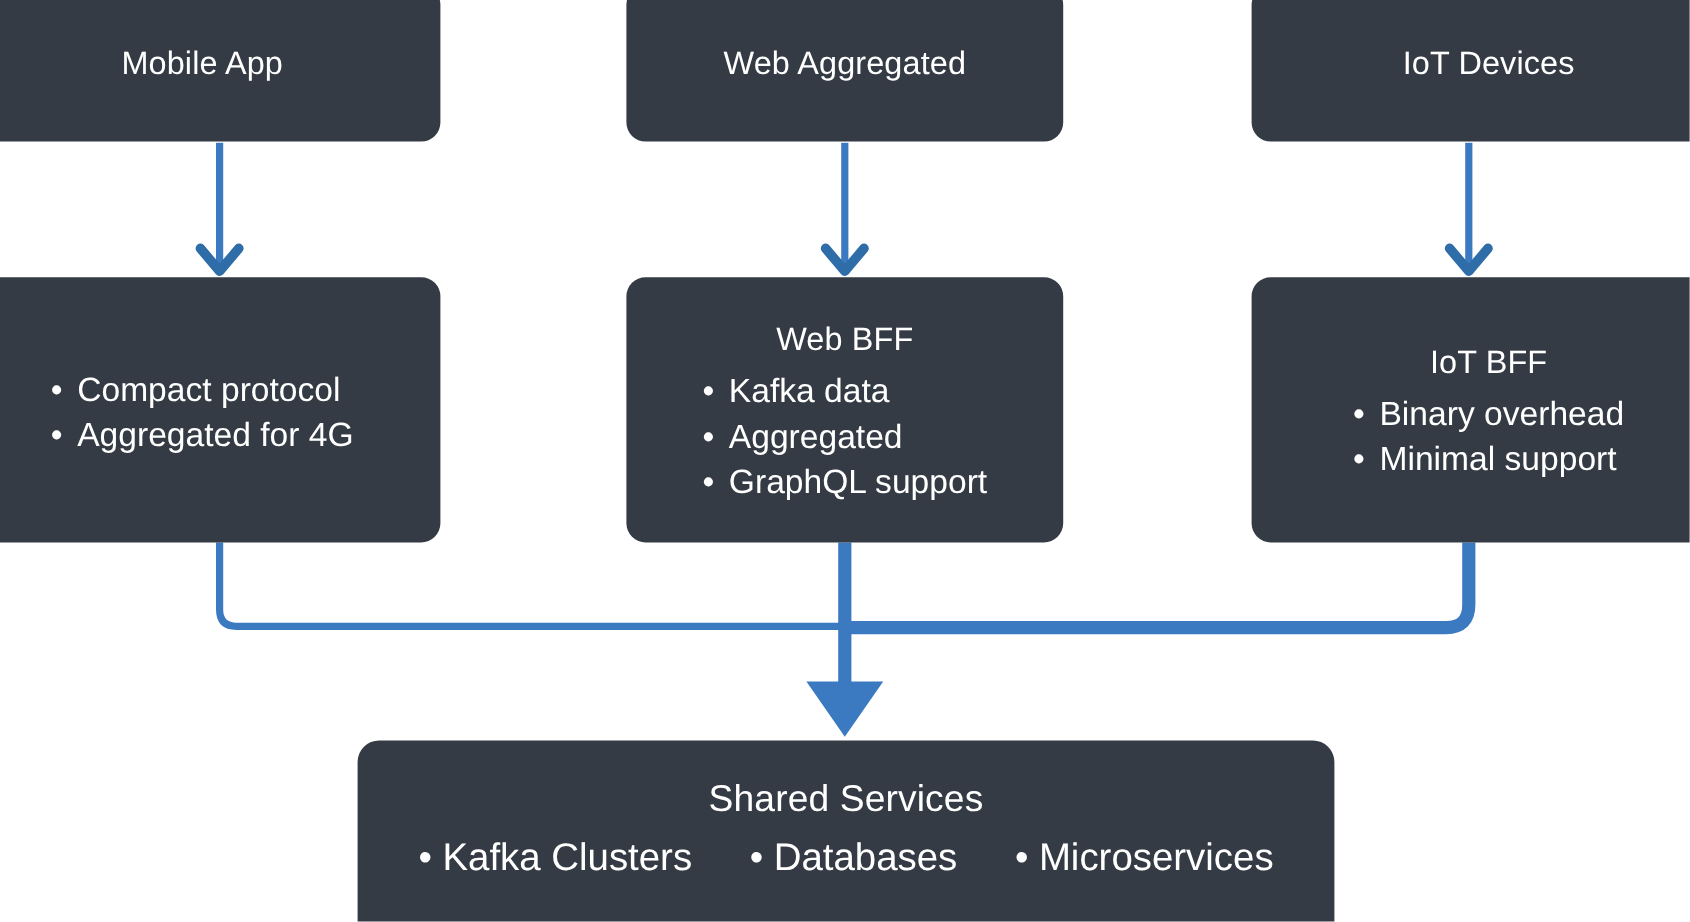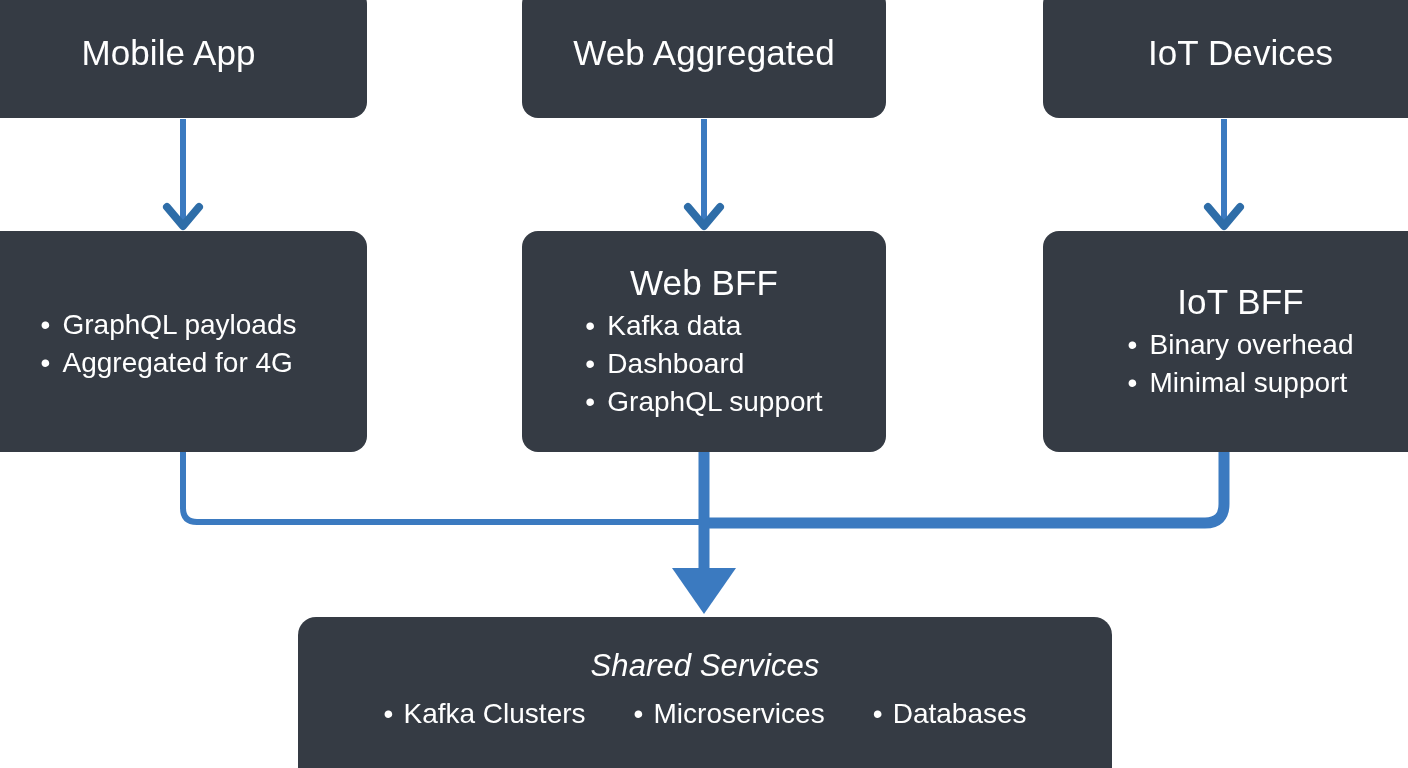--- a/index.html
+++ b/index.html
@@ -26,21 +26,21 @@
     box-sizing: border-box;
     background: #353b44;
     border-radius: 16px;
     color: #ffffff;
     display: flex;
     flex-direction: column;
     align-items: center;
     justify-content: center;
   }
   .node-title {
-    font-size: 35px;
+    font-size: 27px;
     line-height: 40px;
     font-weight: 400;
     letter-spacing: 0.1px;
     text-align: center;
     white-space: nowrap;
   }
   .bullets {
     list-style: none;
     margin: 4px 0 0 0;
     padding: 0;
@@ -65,29 +65,29 @@
 
   
   #node-mobile-bff   { left: -30px;  top: 231px;  width: 397px; height: 221px; }
   #node-web-bff      { left: 522px;  top: 231px;  width: 364px; height: 221px; }
   #node-iot-bff      { left: 1043px; top: 231px;  width: 395px; height: 221px; }
 
   
   #node-shared       { left: 298px;  top: 617px;  width: 814px; height: 175px;
                        border-radius: 18px; justify-content: flex-start; padding-top: 30px; }
 
-  .shared-title { font-size: 31px; line-height: 38px; font-style: italic; }
+  .shared-title { font-size: 31px; line-height: 38px; }
   .shared-row {
     display: flex;
     flex-direction: row;
     gap: 48px;
     margin-top: 10px;
   }
   .shared-row .chip {
-    font-size: 28px;
+    font-size: 32px;
     line-height: 38px;
     white-space: nowrap;
   }
   .shared-row .chip::before {
     content: "\2022";
     display: inline-block;
     width: 20px;
   }
   .bff-inner { display: flex; flex-direction: column; align-items: flex-start; }
   .bff-inner .node-title { align-self: center; }
@@ -130,47 +130,47 @@
   <div class="node-title">Web Aggregated</div>
 </div>
 
 <div class="node" id="node-iot-devices">
   <div class="node-title">IoT Devices</div>
 </div>
 
 <div class="node" id="node-mobile-bff">
   <div class="bff-inner">
     <ul class="bullets">
-      <li>GraphQL payloads</li>
+      <li>Compact protocol</li>
       <li>Aggregated for 4G</li>
     </ul>
   </div>
 </div>
 
 <div class="node" id="node-web-bff">
   <div class="bff-inner">
     <div class="node-title">Web BFF</div>
     <ul class="bullets">
       <li>Kafka data</li>
-      <li>Dashboard</li>
+      <li>Aggregated</li>
       <li>GraphQL support</li>
     </ul>
   </div>
 </div>
 
 <div class="node" id="node-iot-bff">
   <div class="bff-inner">
     <div class="node-title">IoT BFF</div>
     <ul class="bullets">
       <li>Binary overhead</li>
       <li>Minimal support</li>
     </ul>
   </div>
 </div>
 
 <div class="node" id="node-shared">
   <div class="node-title shared-title">Shared Services</div>
   <div class="shared-row">
     <span class="chip">Kafka Clusters</span>
+    <span class="chip">Databases</span>
     <span class="chip">Microservices</span>
-    <span class="chip">Databases</span>
   </div>
 </div>
 
 </body></html>

